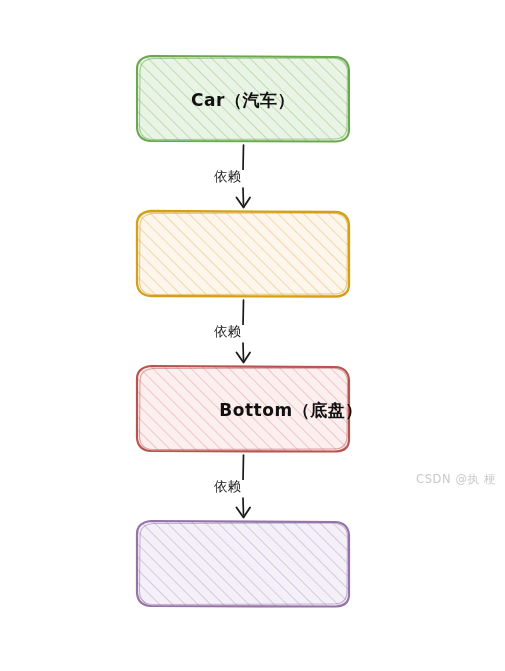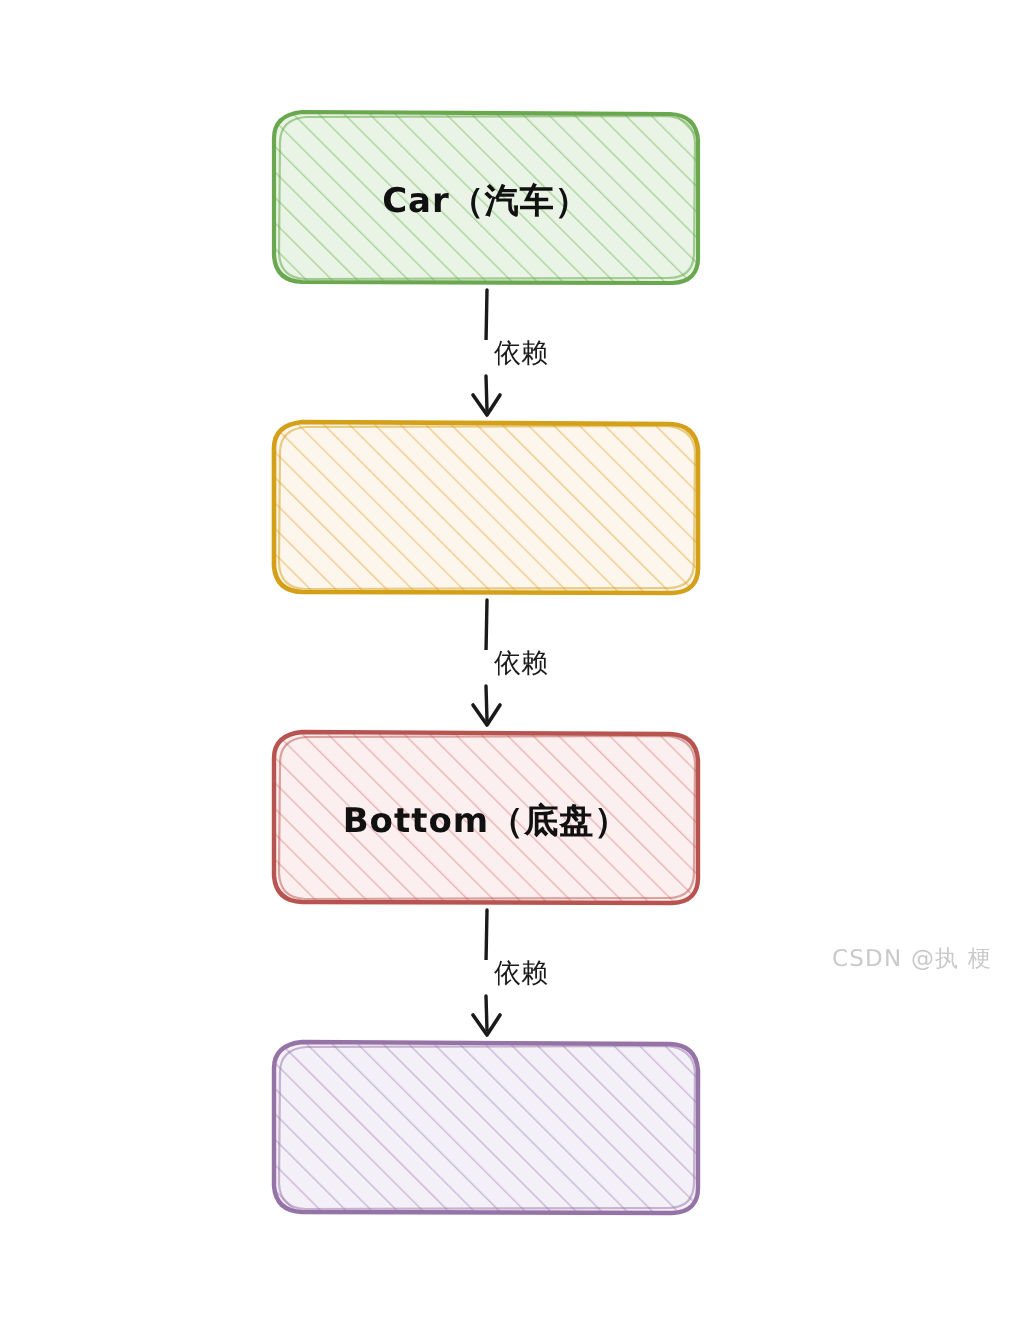--- a/index.html
+++ b/index.html
@@ -40,21 +40,21 @@
     font-weight: bold;
     font-size: 17px;
     color: #111111;
     letter-spacing: 0.5px;
     white-space: nowrap;
     pointer-events: none;
   }
 
   .edge-label {
     position: absolute;
-    text-align: right;
+    text-align: left;
     font-family: Liberation Sans, sans-serif;
     font-size: 13.5px;
     color: #1a1a1a;
     white-space: nowrap;
     background: #ffffff;
     line-height: 1.1;
     padding: 0 1px;
   }
 
   .watermark {
@@ -132,21 +132,21 @@
 
     <g>
       <path d="M243.5 455 L243 481 M243 498 L243.5 515" fill="none" stroke="#1a1a1a" stroke-width="1.7" stroke-linecap="round"></path>
       <path d="M236.5 507.5 L243.5 517.5 L250 507.5" fill="none" stroke="#1a1a1a" stroke-width="1.8" stroke-linecap="round" stroke-linejoin="round"></path>
     </g>
   </svg>
 
   <div class="node-label" style="left:136px; top:89px; width:214px;">Car（汽车）</div>
 
 
-  <div class="node-label" style="left:136px; top:399px; width:214px;">Bottom（底盘）</div>
+  <div class="node-label" style="left:136px; top:399px; width:214px;padding-left:48px;">Bottom（底盘）</div>
 
 
   <div class="edge-label" style="left:213px; top:170px; width:60px;">依赖</div>
 
   <div class="edge-label" style="left:213px; top:325px; width:60px;">依赖</div>
 
   <div class="edge-label" style="left:213px; top:480px; width:60px;">依赖</div>
 
   <div class="watermark">CSDN @执 梗</div>
 

